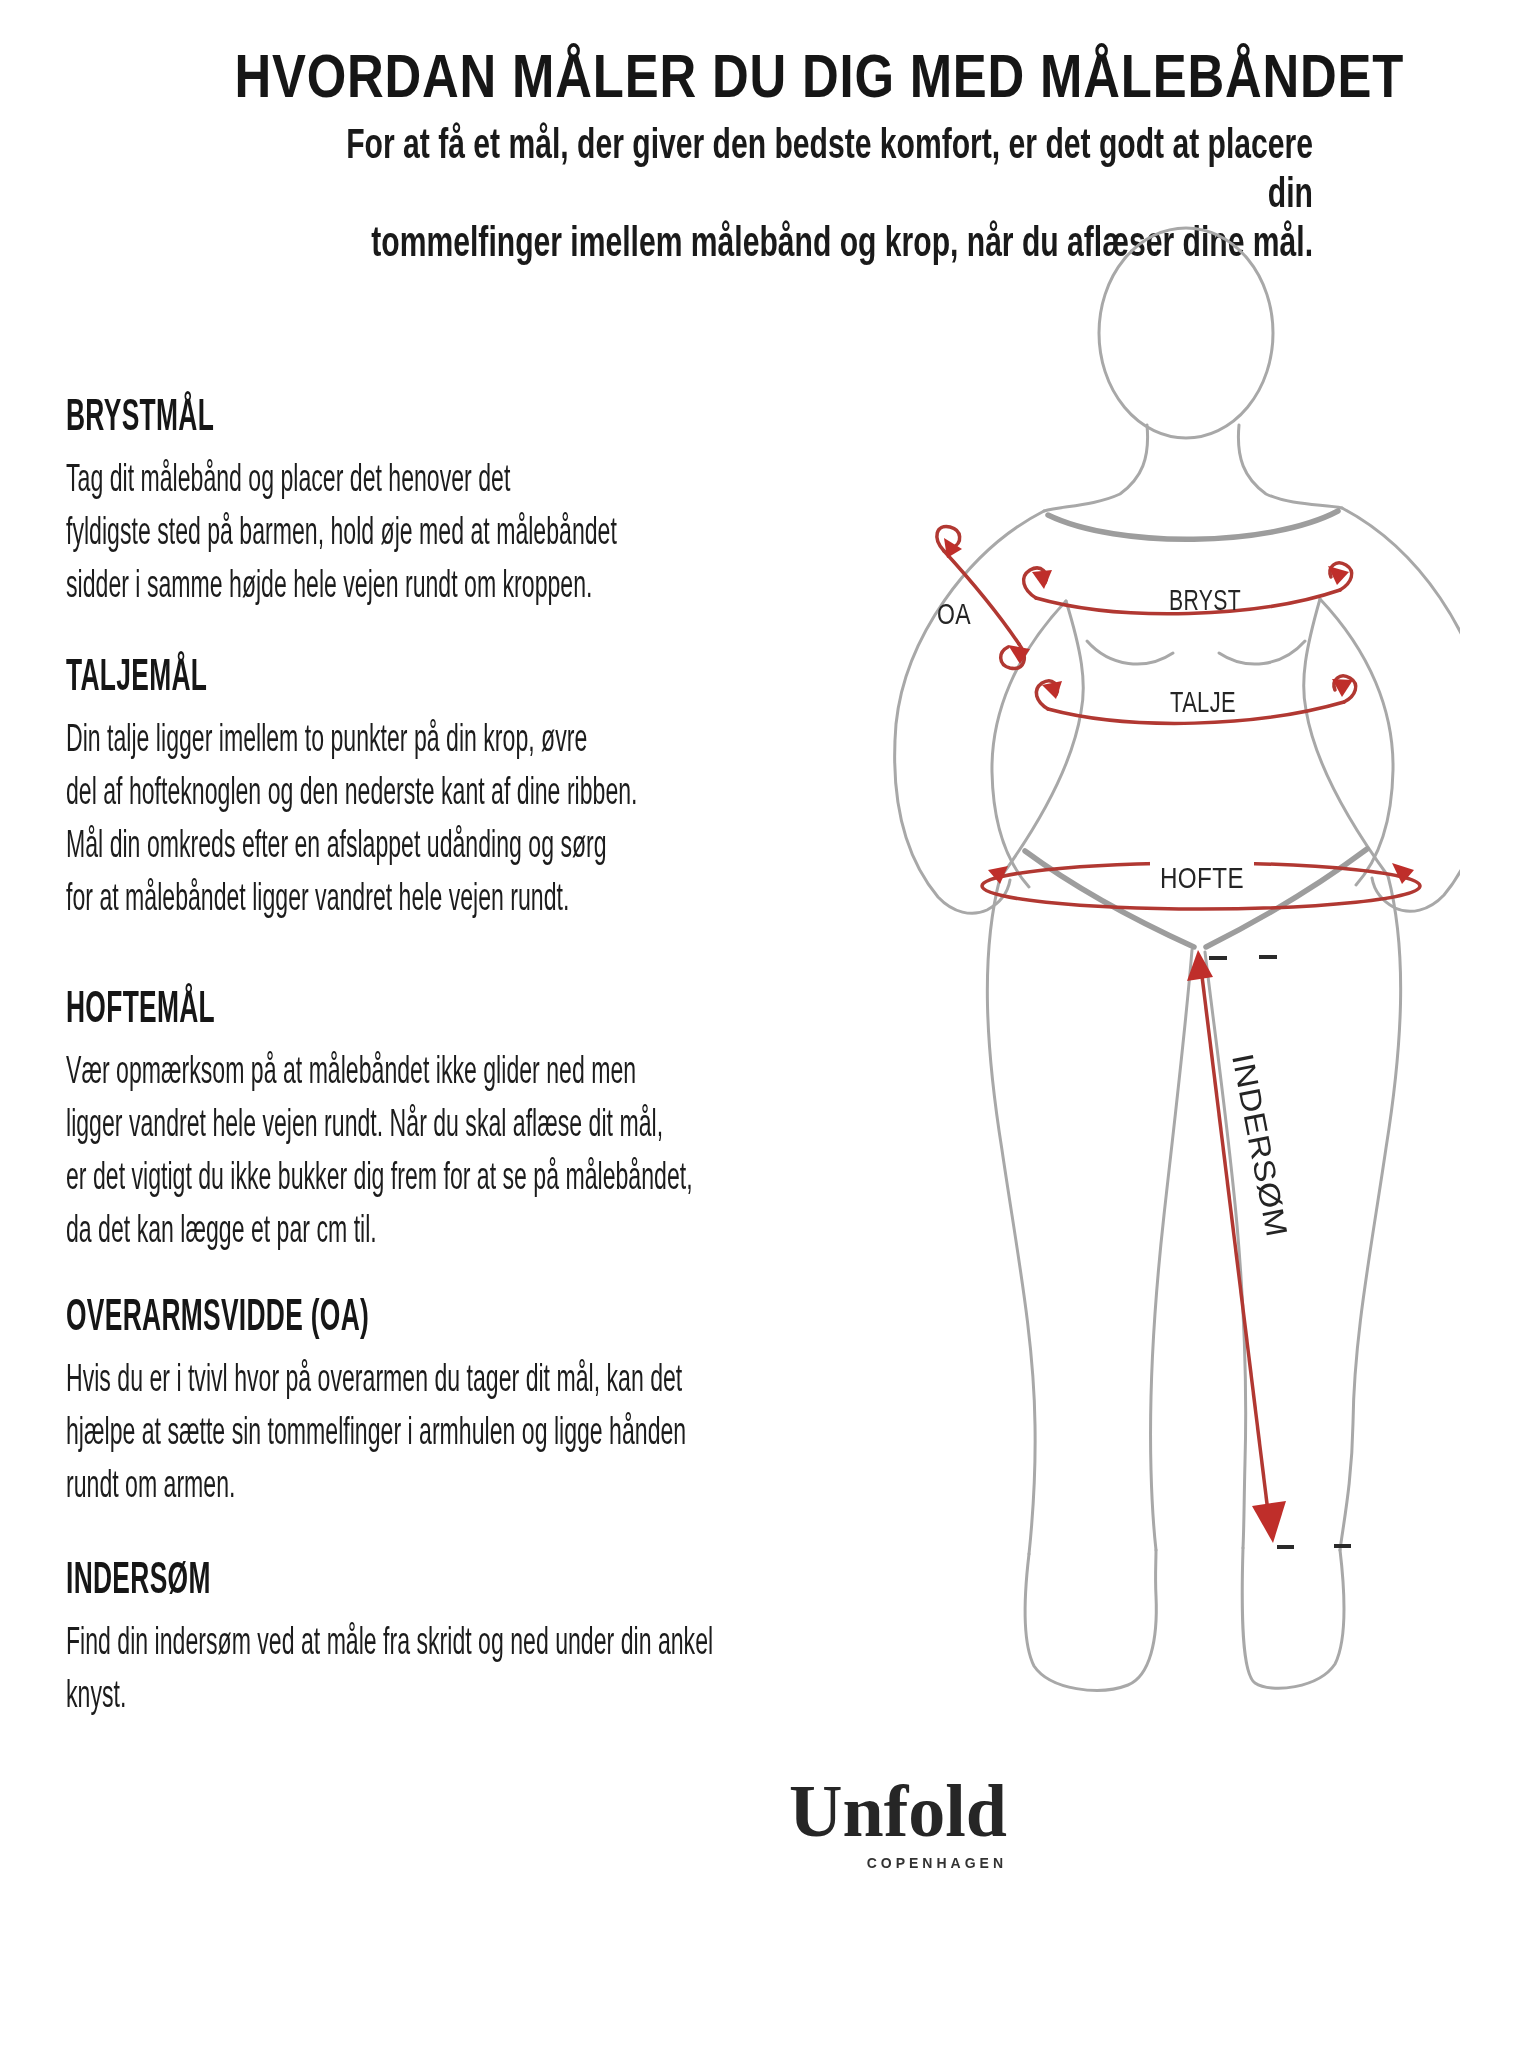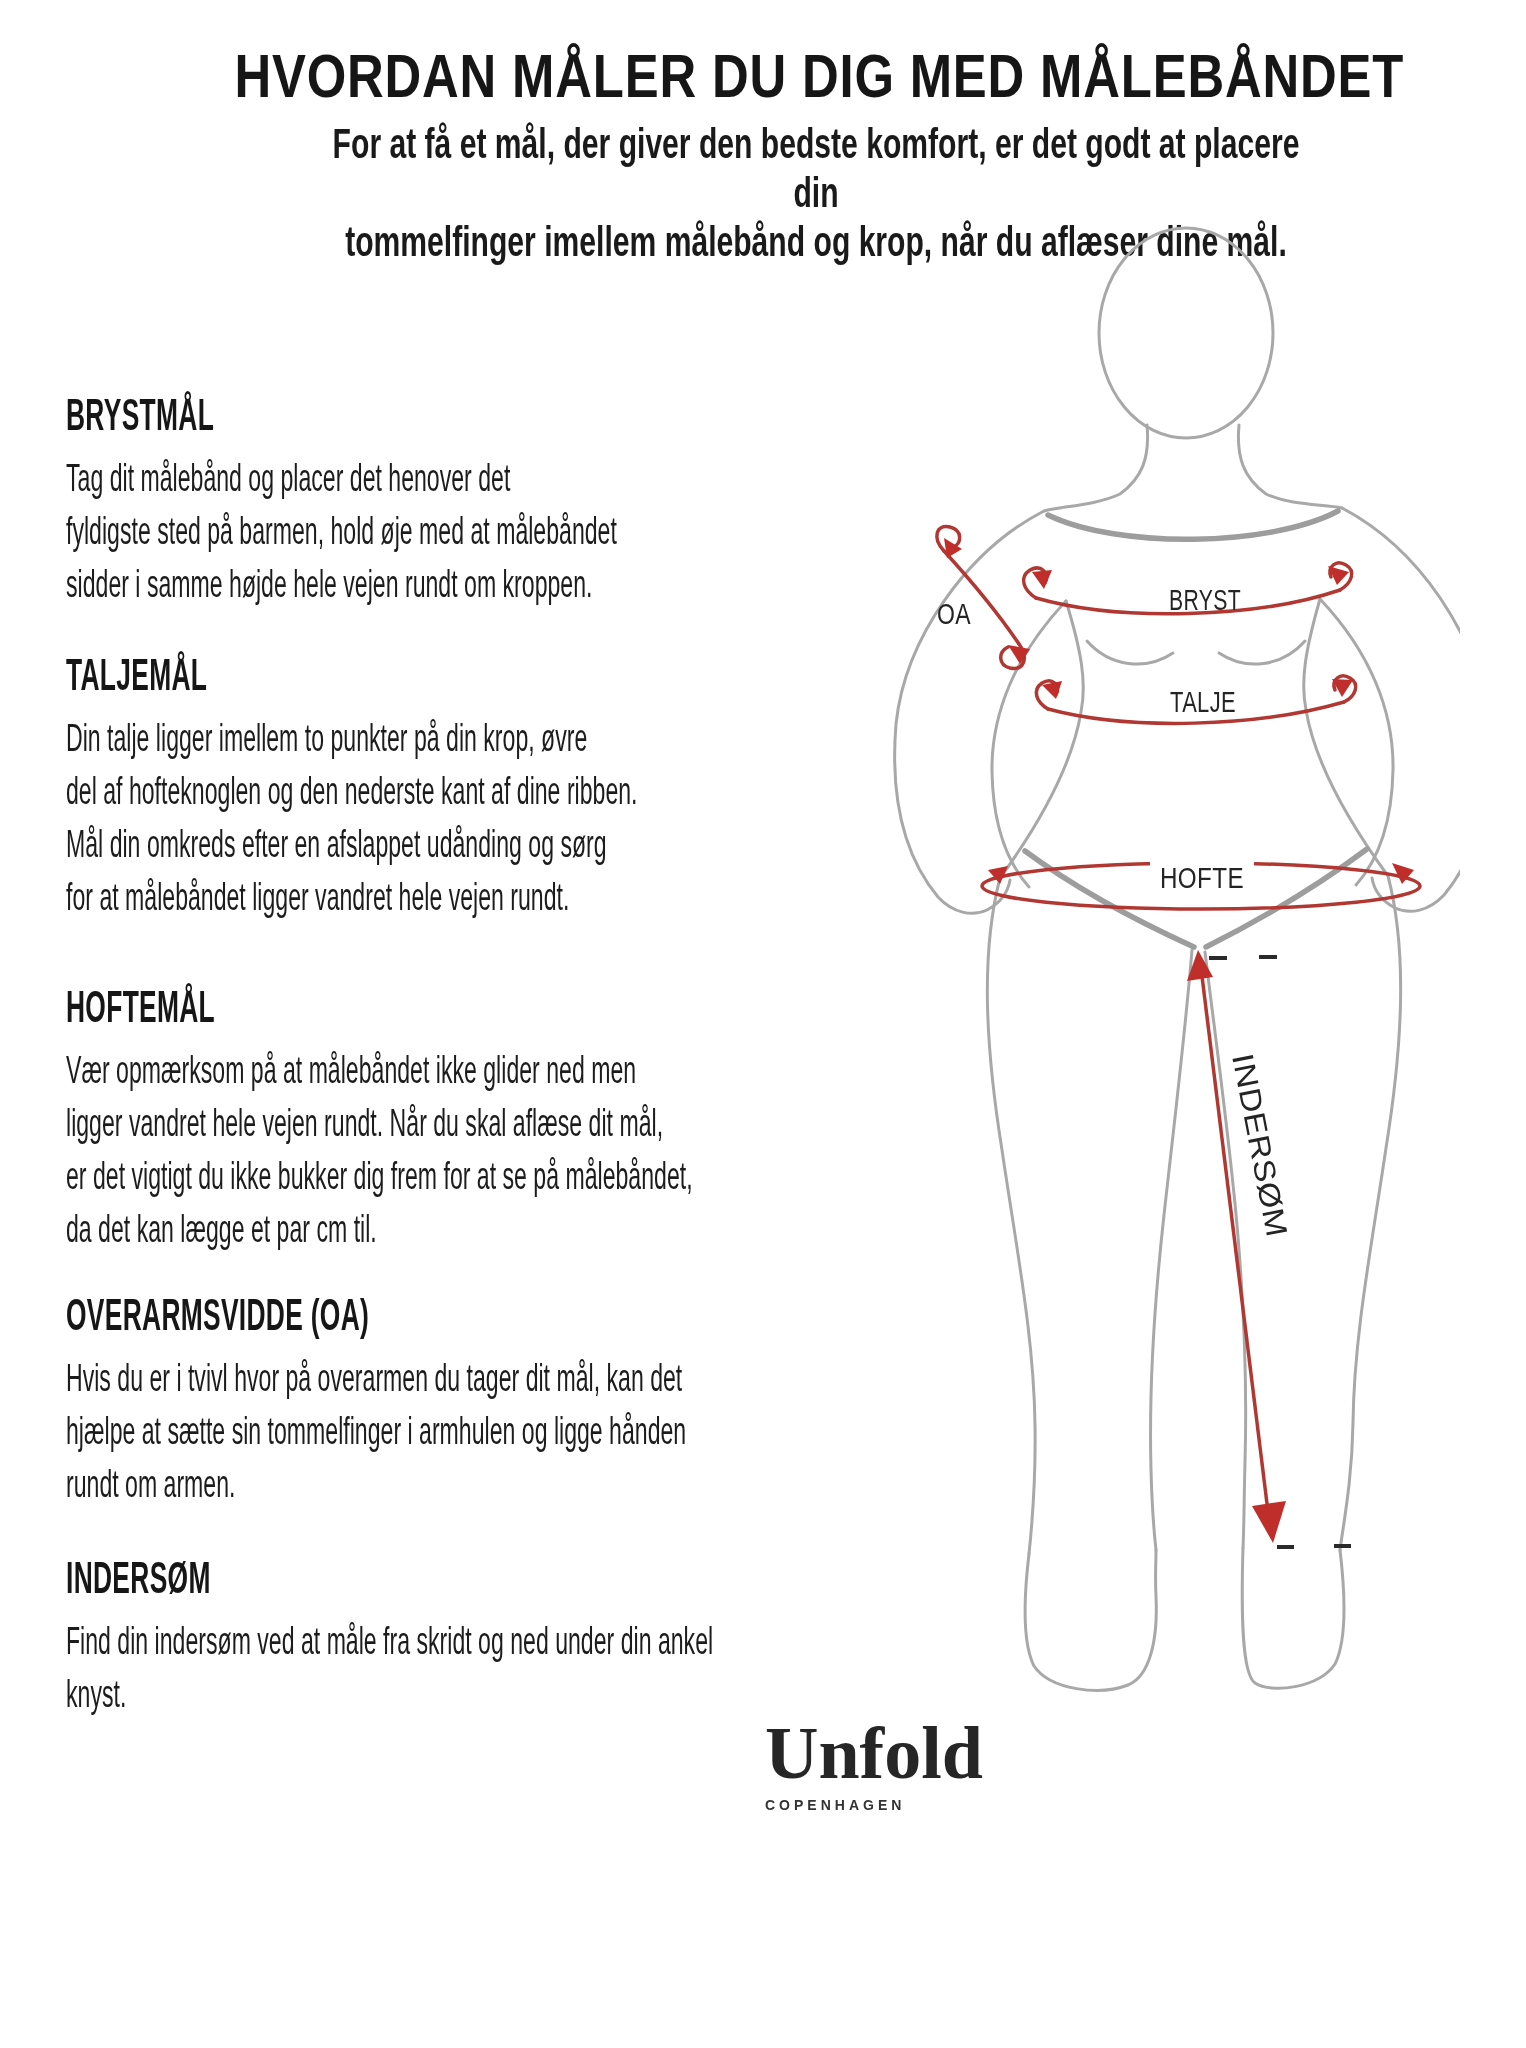--- a/index.html
+++ b/index.html
@@ -6,21 +6,21 @@
   .page{
     position:relative;
     width:1526px;height:2048px;
     margin:0 auto;
     background:#ffffff;
     font-family:"Liberation Sans", sans-serif;
     color:#1d1d1d;
     overflow:hidden;
   }
   
-  .header{position:absolute;left:106px;top:40px;width:1420px;text-align:center;}
+  .header{position:absolute;left:106px;top:40px;width:1420px;text-align:right;}
   .title{
     display:inline-block;
     font-size:62px;font-weight:700;letter-spacing:1px;
     transform:scaleX(0.82);transform-origin:center top;
     white-space:nowrap;color:#161616;
   }
   .subtitle{
     display:inline-block;
     margin-top:8px;
     font-size:43px;font-weight:700;line-height:49px;
@@ -38,21 +38,21 @@
     margin:0;
     font-size:38.5px;font-weight:400;line-height:53px;
     white-space:pre-line;color:#1c1c1c;
   }
   .s0{top:393px;} .s1{top:653px;} .s2{top:985px;} .s3{top:1293px;} .s4{top:1556px;}
   
   .figure-wrap{position:absolute;left:870px;top:225px;width:590px;height:1490px;}
   .figure-wrap svg{display:block;width:100%;height:100%;}
   .fig-label{font-family:"Liberation Sans",sans-serif;font-size:30px;fill:#242424;letter-spacing:0.5px;}
   
-  .logo{position:absolute;left:765px;top:1716px;width:242px;text-align:left;}
+  .logo{position:absolute;left:765px;top:1774px;width:242px;text-align:right;}
   .logo-name{
     font-family:"Liberation Serif", serif;
     font-size:74px;font-weight:700;color:#262626;line-height:1;
   }
   .logo-city{
     margin-top:7px;
     font-size:14px;font-weight:700;letter-spacing:4px;color:#333333;
   }
 </style>
 </head>

